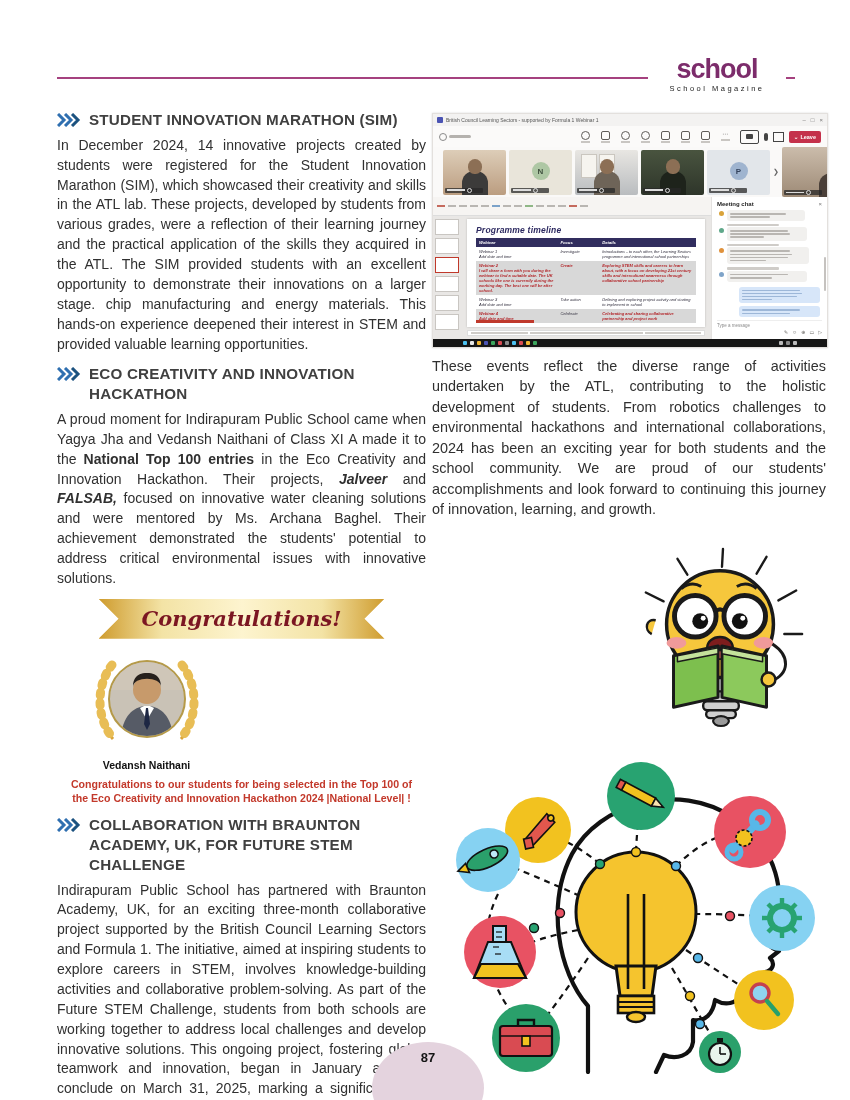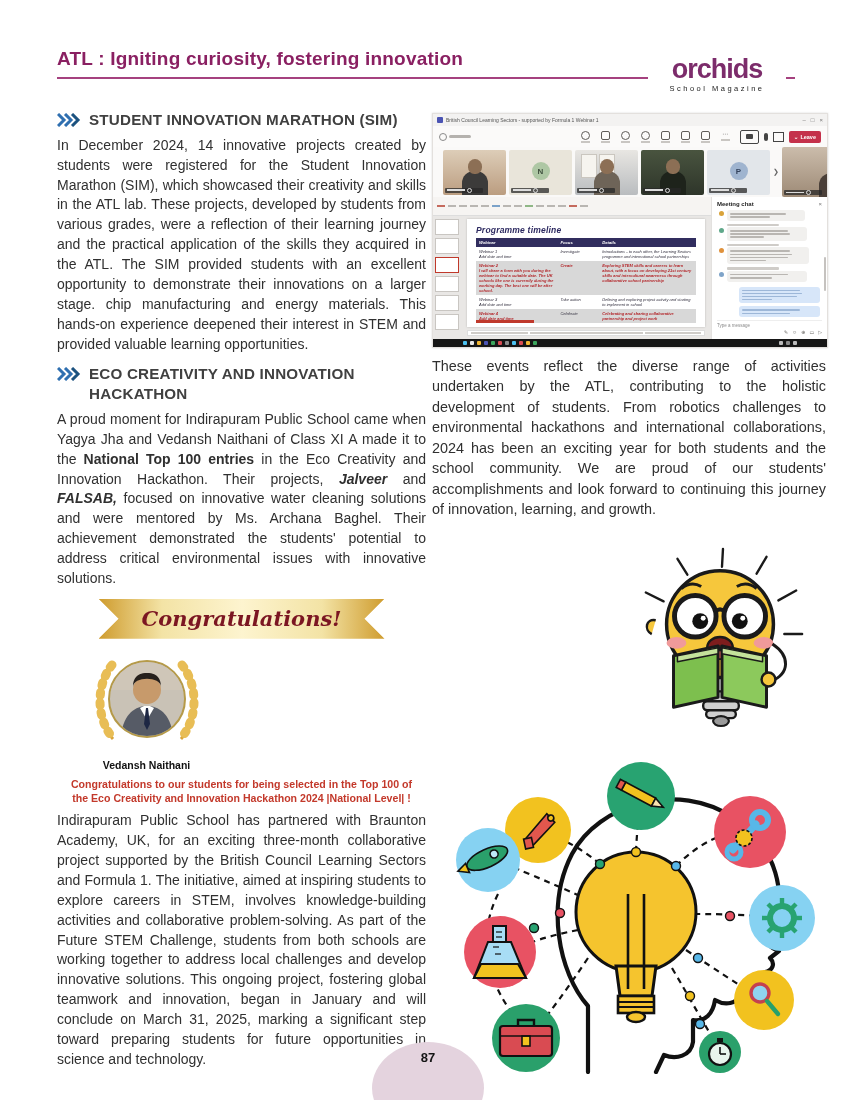--- a/index.html
+++ b/index.html
@@ -109,24 +109,23 @@
   .head-illus{position:absolute;left:438px;top:744px;}
   
   .page-oval{position:absolute;left:372px;top:1042px;width:112px;height:92px;background:#e4d3de;border-radius:50%;}
   .page-num{position:absolute;left:372px;top:1050px;width:112px;text-align:center;font-size:13px;font-weight:bold;color:#151515;}
 </style>
 </head>
 <body>
 
 <div id="page">
 
-  <div class="page-title">ATL : Igniting curiosity, fostering innovation</div>
   <div class="header-rule"></div>
   <div class="logo-box">
-    <div class="logo-word">orchids</div>
+    <div class="logo-word">school</div>
     <div class="logo-sub">School Magazine</div>
   </div>
 
   <div class="col-left">
 
     <div class="sec" style="margin-top:0;">
       <svg width="24" height="14" viewBox="0 0 24 14">
         <path d="M1 1 L7 7 L1 13" fill="none" stroke="#2f6fb0" stroke-width="3"></path>
         <path d="M8 1 L14 7 L8 13" fill="none" stroke="#2f6fb0" stroke-width="3"></path>
         <path d="M15 1 L21 7 L15 13" fill="none" stroke="#1c527f" stroke-width="3"></path>
@@ -168,20 +167,28 @@
               <circle cx="59" cy="45" r="14" fill="#c79a6b"></circle>
               <path d="M45 42 C45 31 73 31 73 42 C73 36 71 28 59 28 C47 28 45 36 45 42 Z" fill="#26201c"></path>
             </g>
           </svg>
           <div class="name">Vedansh Naithani</div>
         </div>
       </div>
       <div class="caption">Congratulations to our students for being selected in the Top 100 of the Eco Creativity and Innovation Hackathon 2024 |National Level| !</div>
     </div>
 
+    <div class="sec">
+      <svg width="24" height="14" viewBox="0 0 24 14">
+        <path d="M1 1 L7 7 L1 13" fill="none" stroke="#2f6fb0" stroke-width="3"></path>
+        <path d="M8 1 L14 7 L8 13" fill="none" stroke="#2f6fb0" stroke-width="3"></path>
+        <path d="M15 1 L21 7 L15 13" fill="none" stroke="#1c527f" stroke-width="3"></path>
+      </svg>
+      <h2>COLLABORATION WITH BRAUNTON ACADEMY, UK, FOR FUTURE STEM CHALLENGE</h2>
+    </div>
     <p class="para">Indirapuram Public School has partnered with Braunton Academy, UK, for an exciting three-month collaborative project supported by the British Council Learning Sectors and Formula 1. The initiative, aimed at inspiring students to explore careers in STEM, involves knowledge-building activities and collaborative problem-solving. As part of the Future STEM Challenge, students from both schools are working together to address local challenges and develop innovative solutions. This ongoing project, fostering global teamwork and innovation, began in January and will conclude on March 31, 2025, marking a significant step toward preparing students for future opportunities in science and technology.</p>
   </div>
 
   <div class="col-right">
 
     <div class="teams">
       <div class="t-titlebar">
         <span class="t-appicon"></span>
         <span class="t-title">British Council Learning Sectors - supported by Formula 1 Webinar 1</span>
         <span class="t-winbtns">

